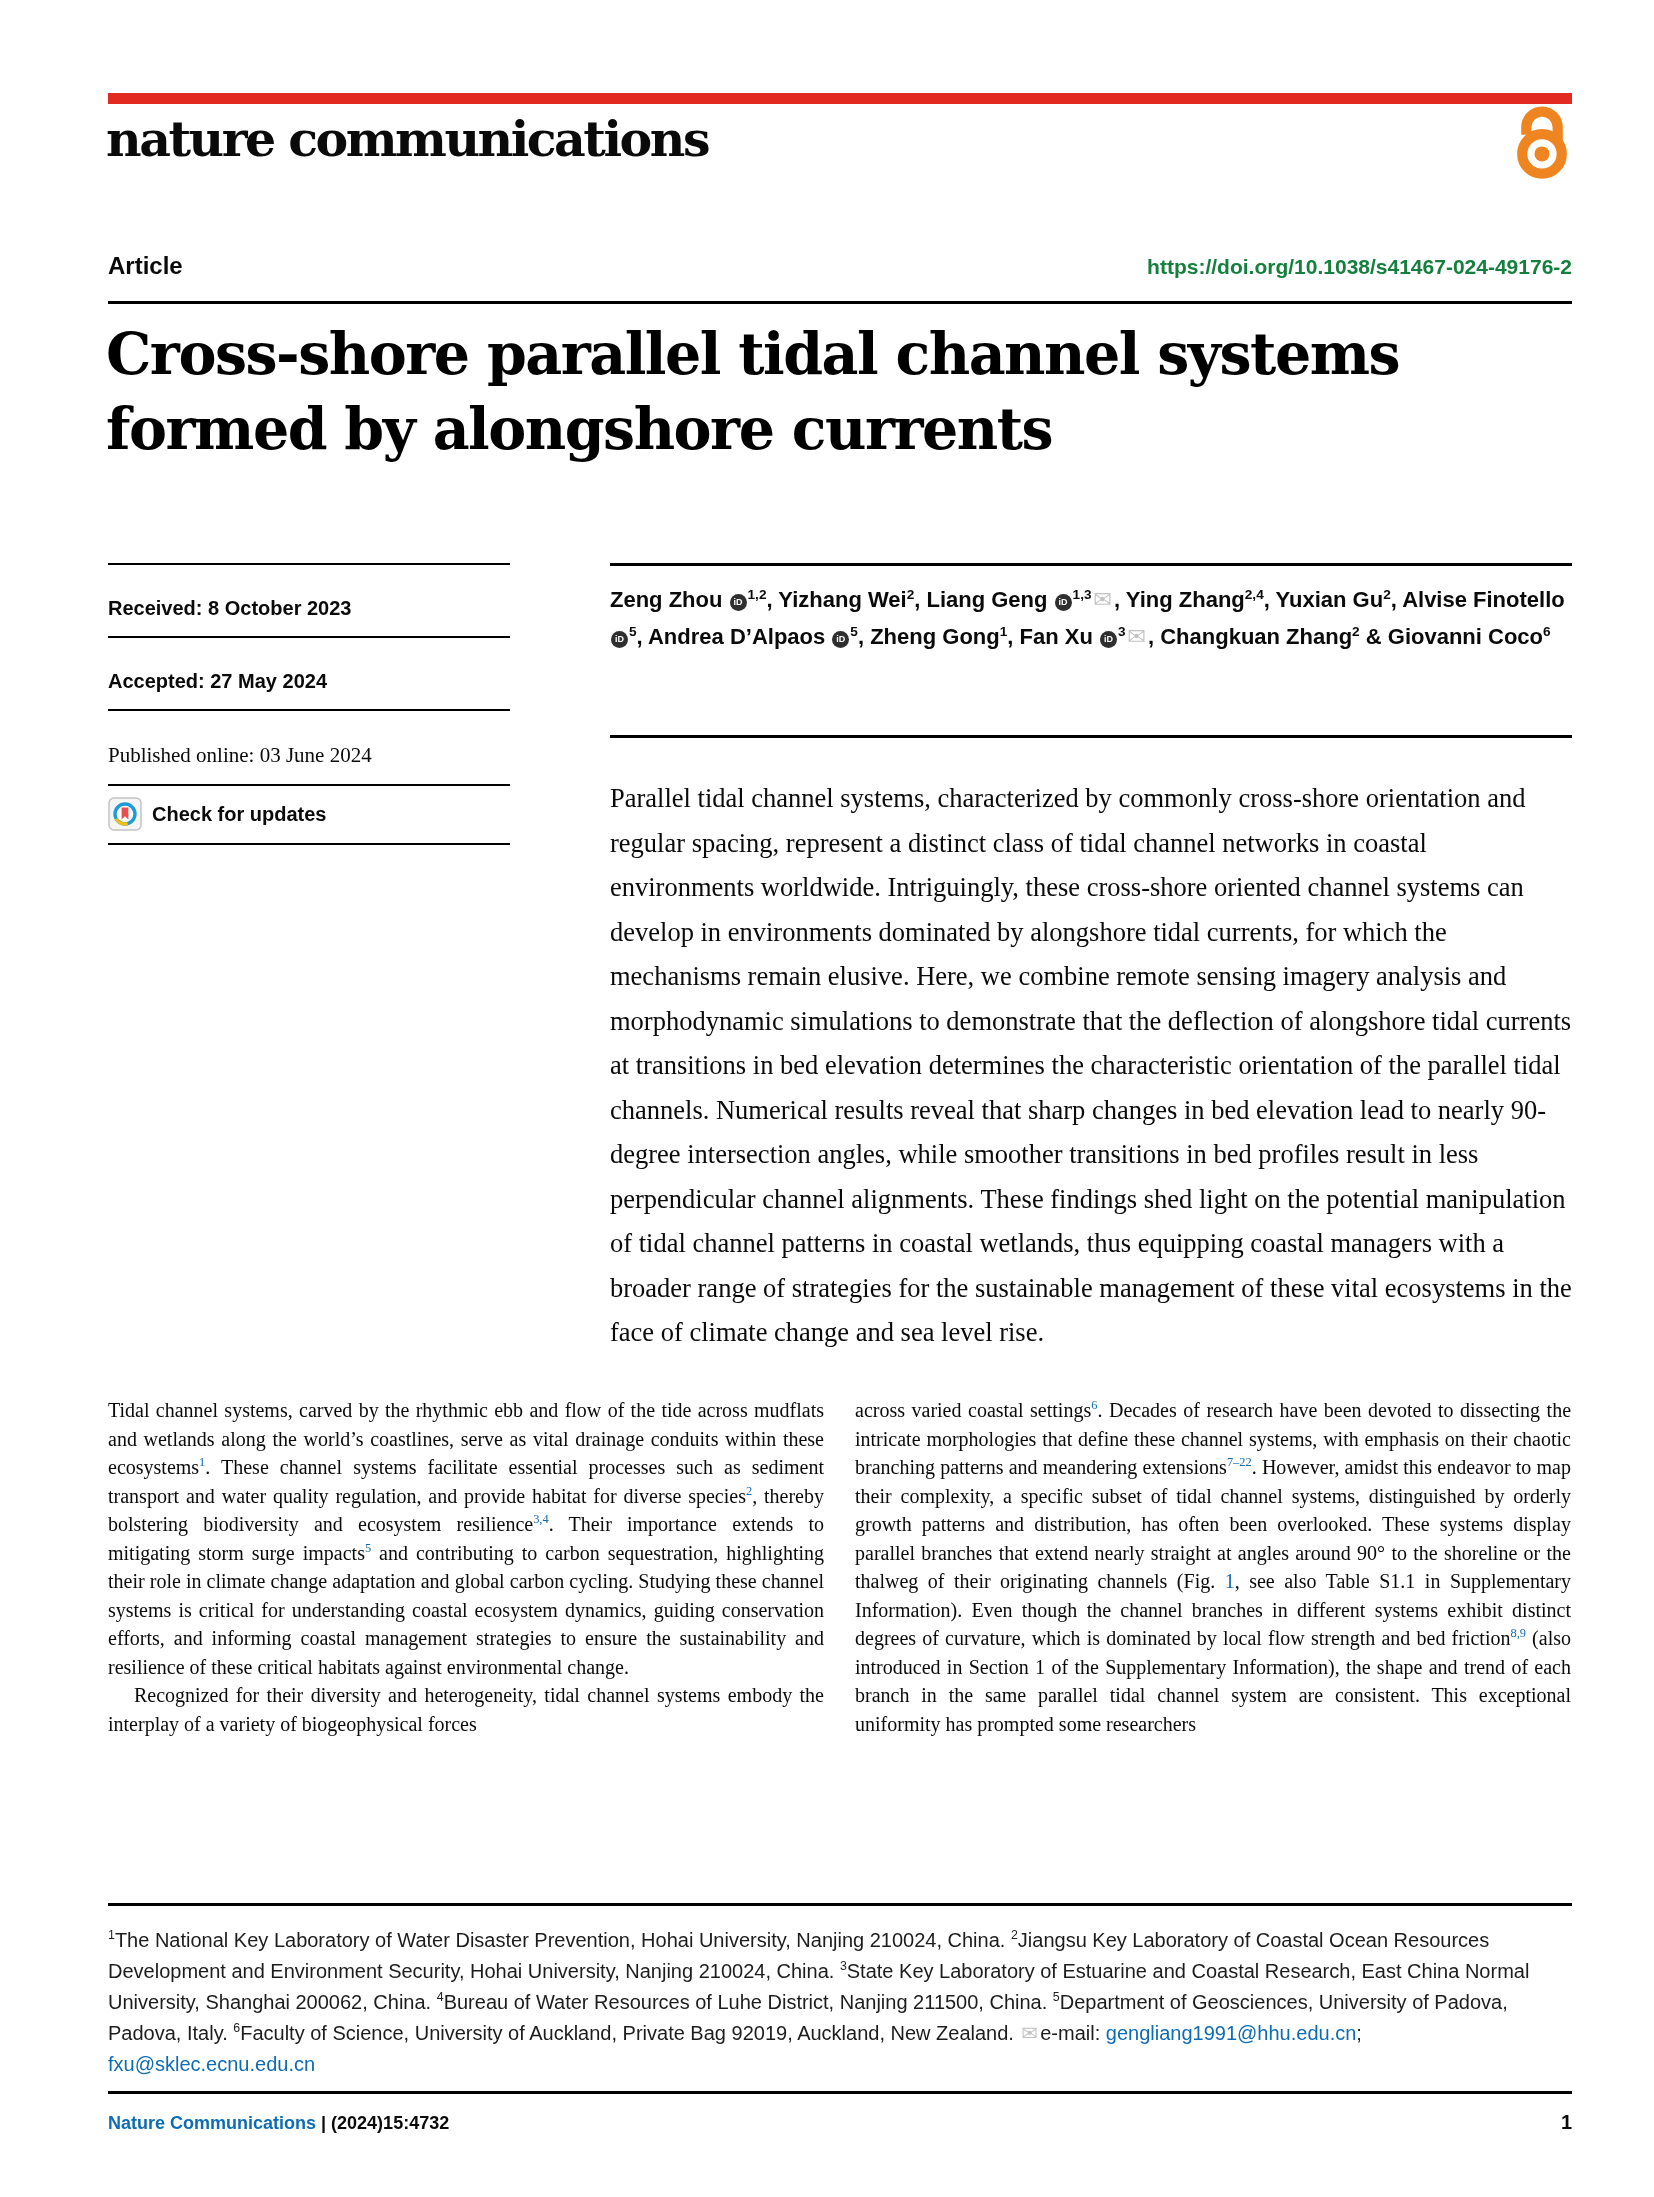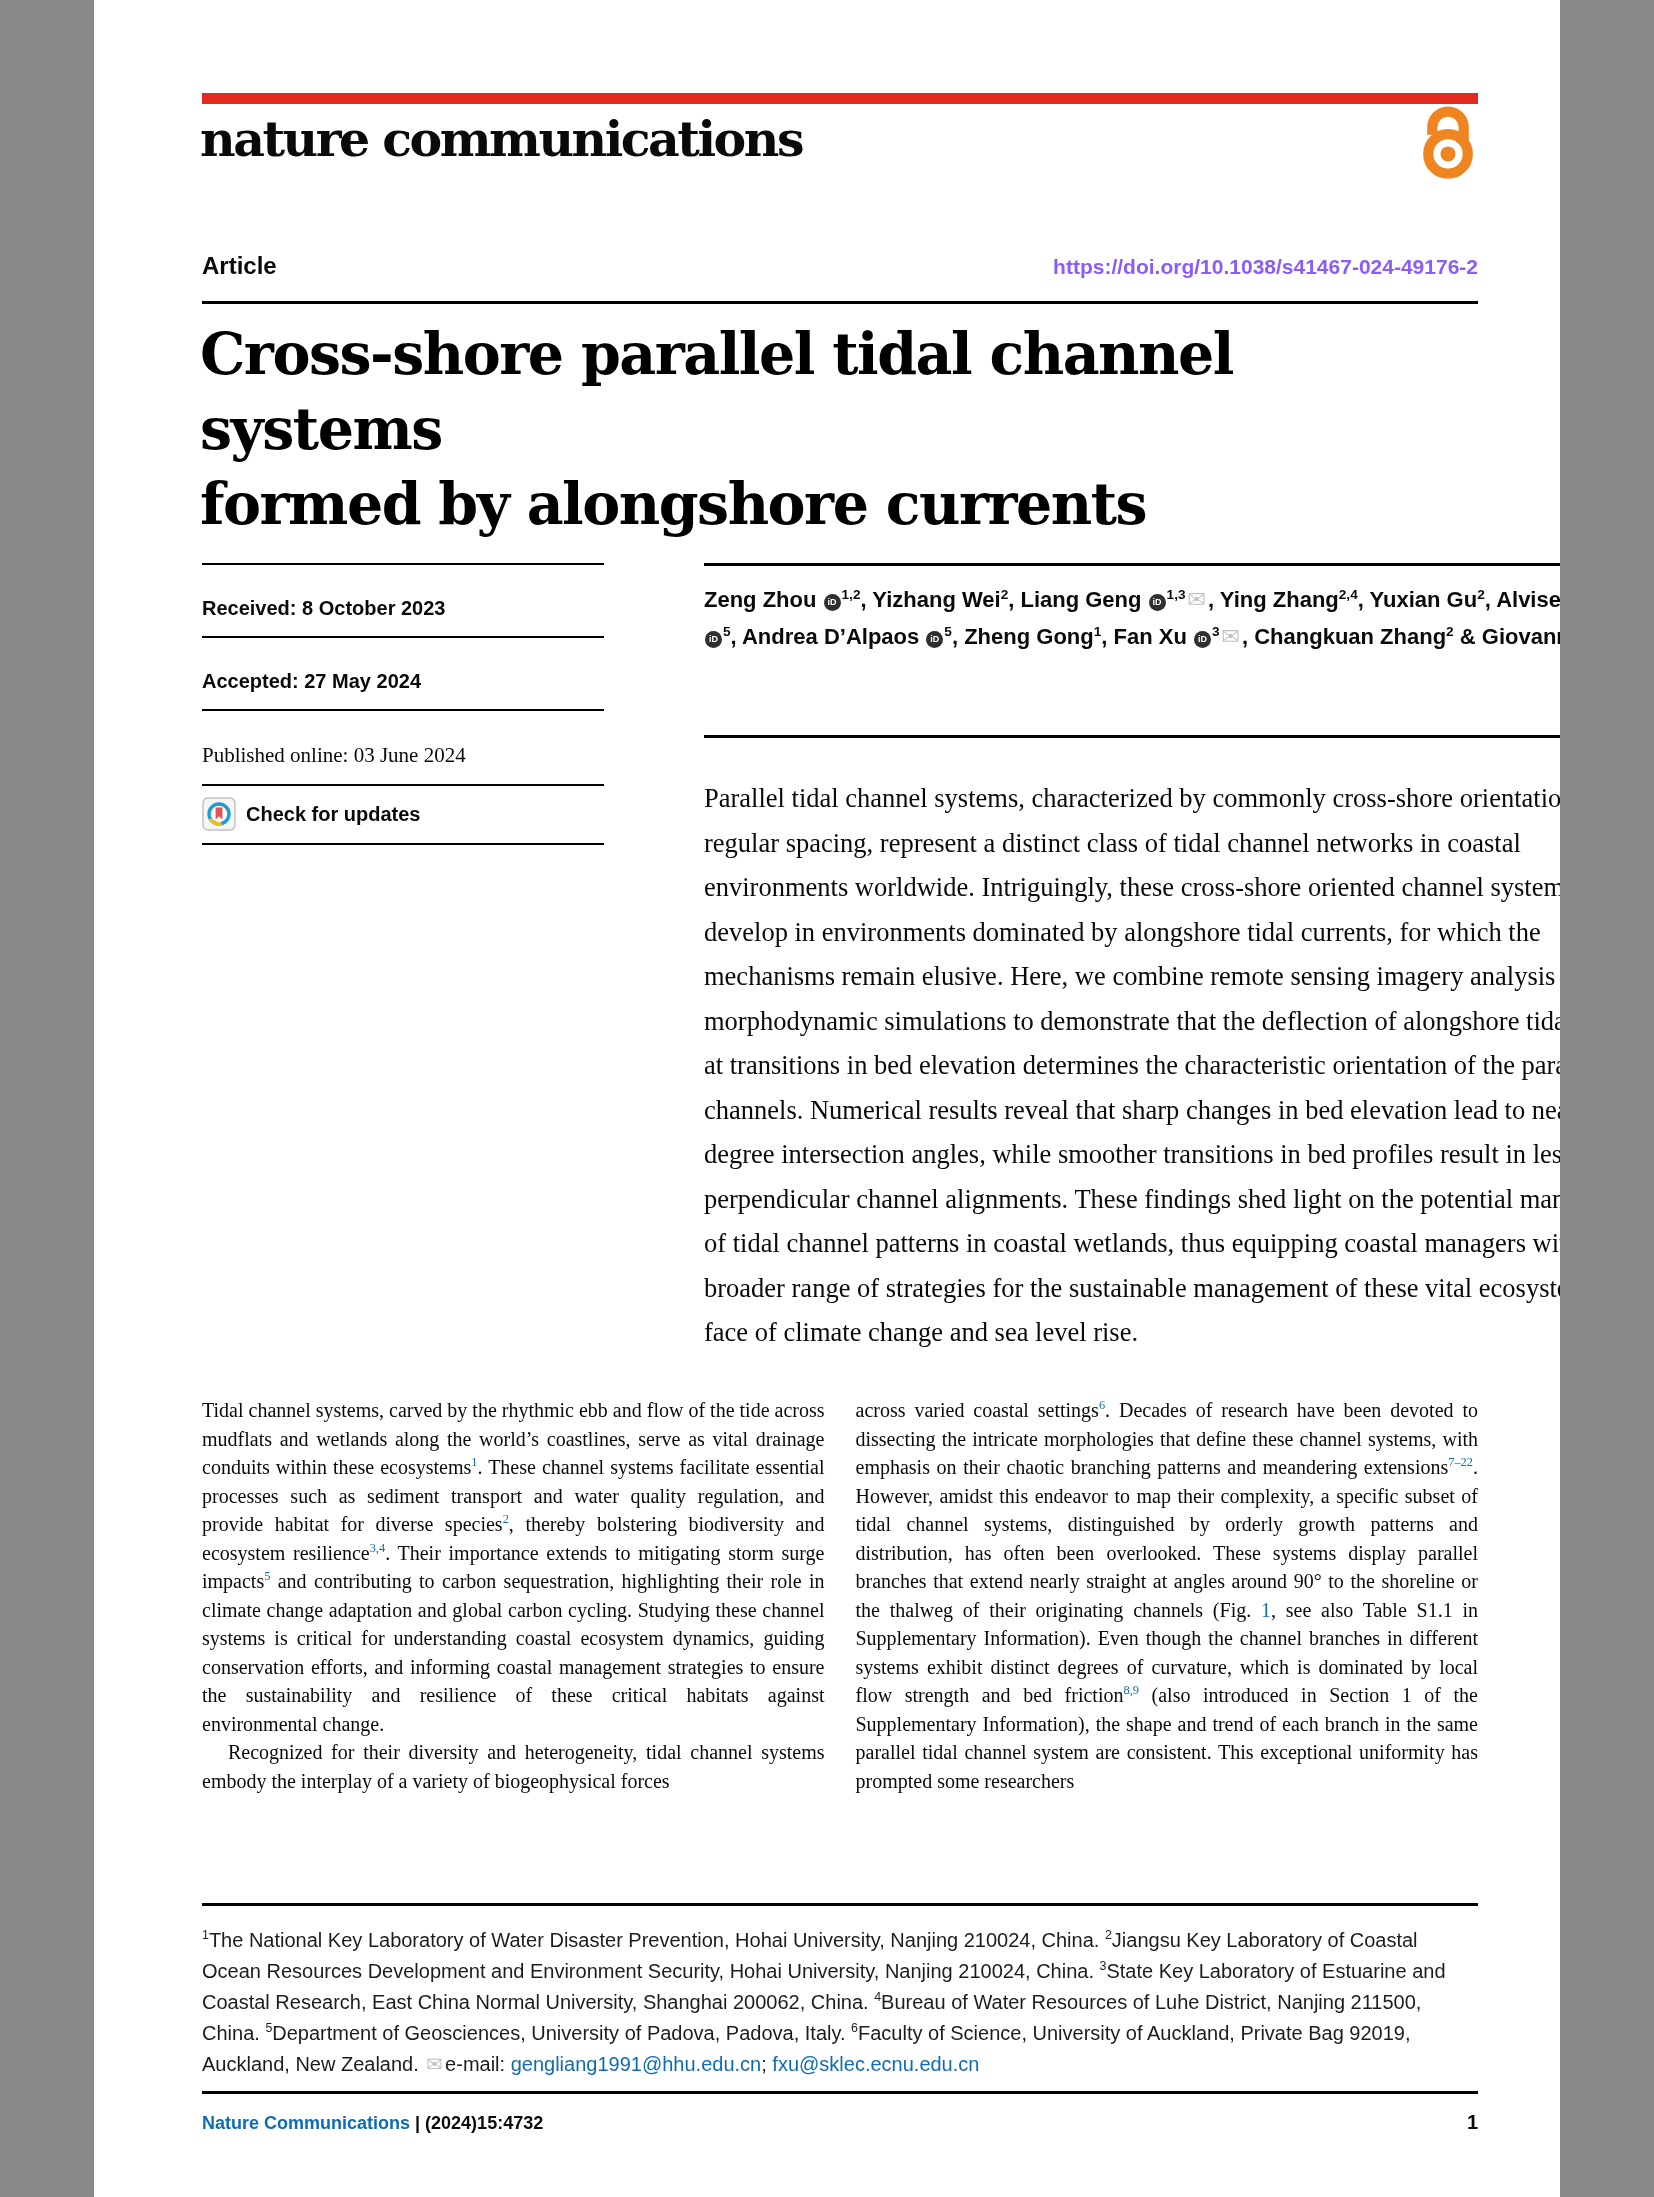--- a/index.html
+++ b/index.html
@@ -1,28 +1,28 @@
 <!DOCTYPE html>
 <html><head>
 <meta charset="utf-8">
 <style>
   html,body{margin:0;padding:0;background:#888;}
   .page{
-    position:relative;width:1466px;height:2197px;background:#ffffff;
+    position:relative;width:1654px;height:2197px;background:#ffffff;
     font-family:"Liberation Sans",sans-serif;color:#111;overflow:hidden;margin:0 auto;
   }
   .abs{position:absolute;}
   
   .redbar{left:108px;right:82px;top:93px;height:11px;background:#e32a20;}
   .brand{left:106px;top:110px;font-family:"DejaVu Serif",serif;font-weight:700;
          font-size:49px;letter-spacing:-2.5px;color:#0a0a0a;}
   .oa{right:82px;top:106px;width:60px;height:74px;}
   .article-row{left:108px;right:82px;top:252px;display:flex;justify-content:space-between;align-items:baseline;}
   .article-label{font-size:24px;font-weight:700;color:#0a0a0a;}
-  .doi{font-size:21px;font-weight:700;color:#8b5cf6;text-decoration:none;}
+  .doi{font-size:21px;font-weight:700;color:#15803d;text-decoration:none;}
   .title-rule{left:108px;right:82px;top:301px;height:3px;background:#000;}
   .title{left:106px;right:82px;top:316px;font-family:"DejaVu Serif",serif;font-weight:700;
          font-size:57px;line-height:75px;letter-spacing:-1.5px;color:#000;}
   
   .meta{left:108px;top:563px;width:402px;}
   .meta-row{border-top:2.5px solid #000;padding:32px 0 16px;font-size:20px;font-weight:700;color:#0a0a0a;}
   .meta-row.serif{font-family:"Liberation Serif",serif;font-weight:400;font-size:21px;}
   .meta-row.last{border-bottom:2.5px solid #000;display:flex;align-items:center;gap:10px;padding:11px 0 12px;}
   .cm-icon{width:34px;height:34px;flex:0 0 auto;}
   

